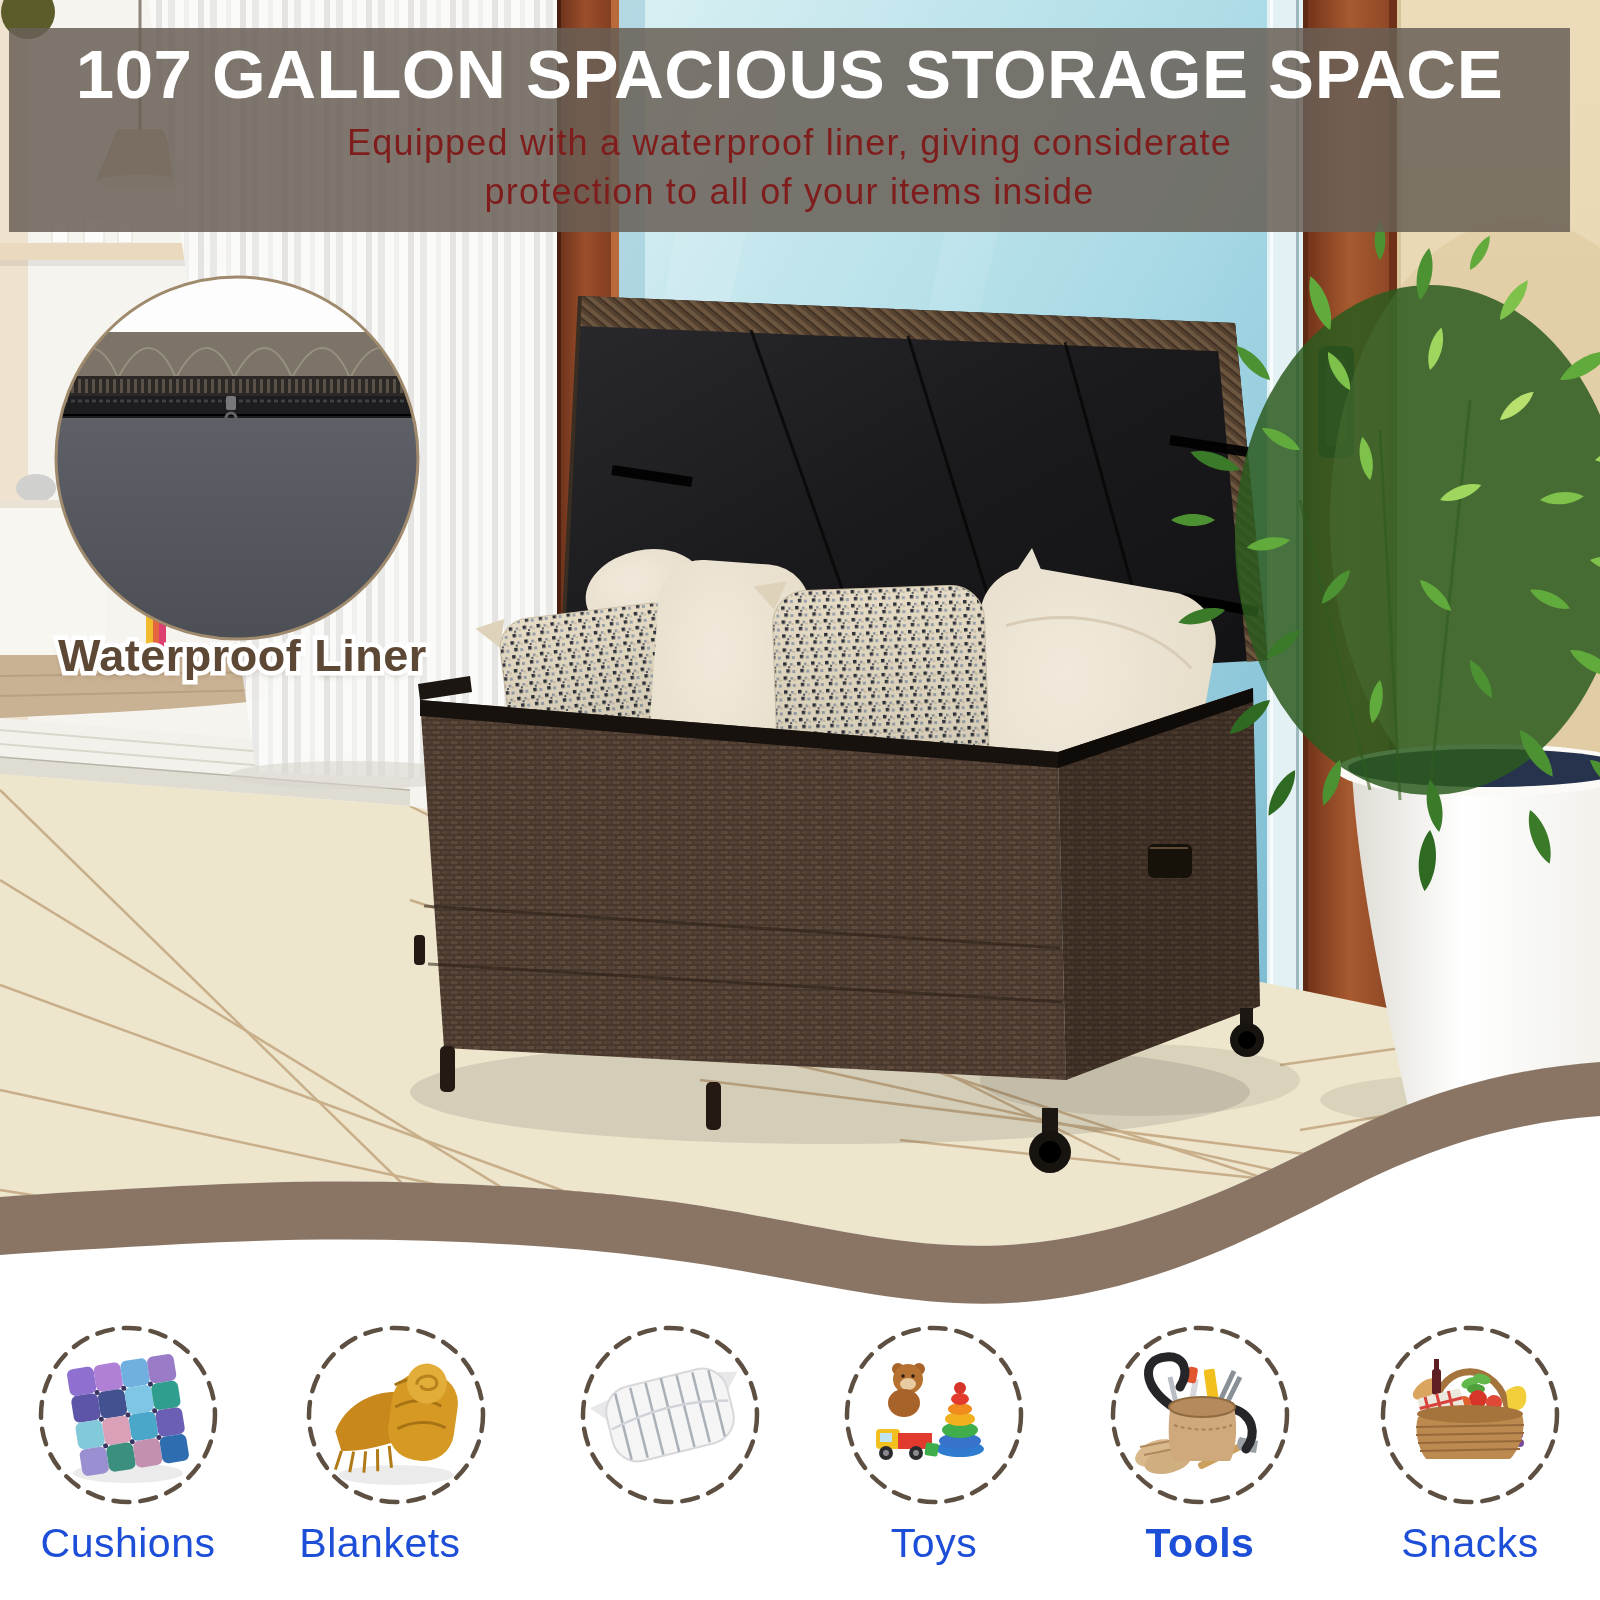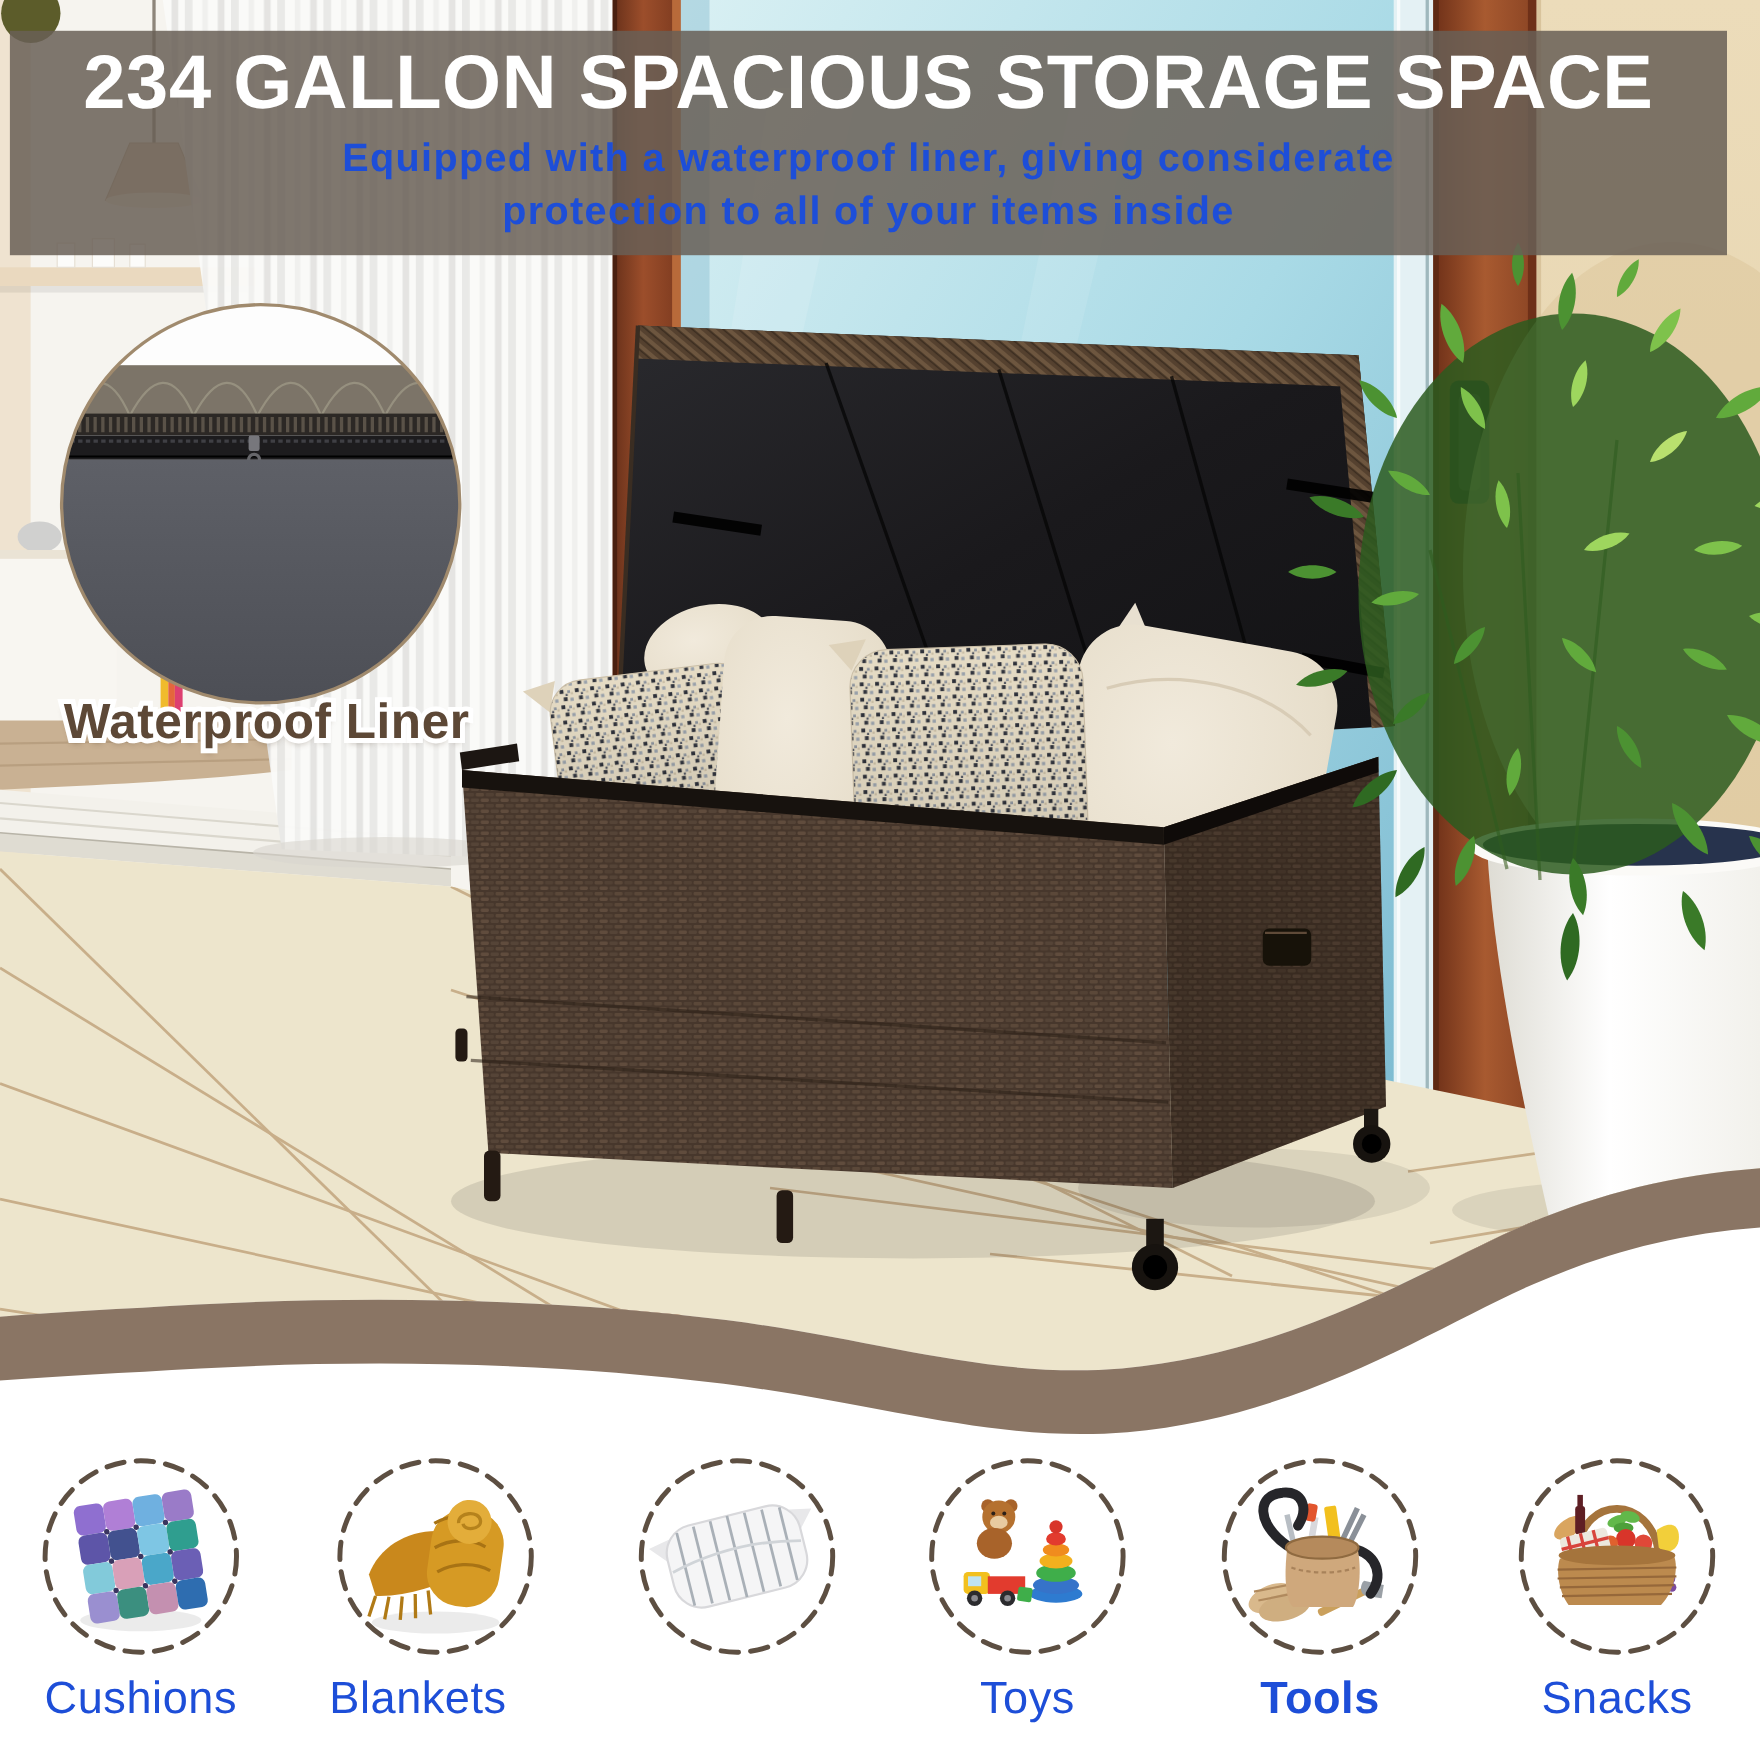--- a/index.html
+++ b/index.html
@@ -4,21 +4,21 @@
 <style>
   html,body{margin:0;padding:0;background:#ffffff;}
   .poster{position:relative;width:1600px;height:1600px;overflow:hidden;background:#ffffff;
           font-family:"Liberation Sans",sans-serif;}
   svg.scene{position:absolute;left:0;top:0;z-index:1;}
   .banner{position:absolute;left:9px;top:28px;width:1561px;height:204px;
           background:rgba(104,95,86,0.85);z-index:5;display:flex;flex-direction:column;
           align-items:center;padding-top:10px;box-sizing:border-box;}
   .banner .title{font-size:69px;font-weight:800;letter-spacing:.5px;color:#ffffff;
           line-height:1.08;white-space:nowrap;}
-  .banner .subtitle{font-size:36px;font-weight:700;color:#1d4ed8;letter-spacing:1.2px;
+  .banner .subtitle{font-size:36px;font-weight:400;color:#7f1d1d;letter-spacing:1.2px;
           line-height:49px;white-space:nowrap;}
   .banner .subtitle.first{margin-top:5px;}
   .inset-label{position:absolute;left:58px;top:630px;width:360px;height:64px;z-index:4;
           text-align:center;font-weight:800;font-size:45px;letter-spacing:.5px;}
   .inset-label span{position:absolute;left:0;right:0;top:0;white-space:nowrap;}
   .inset-label .outline{color:#ffffff;-webkit-text-stroke:9px #ffffff;
           text-shadow:0 4px 6px rgba(70,50,30,.35);}
   .inset-label .fill{color:#5d4836;}
   .feat-label{position:absolute;top:1520px;width:220px;text-align:center;font-size:41px;
           font-weight:500;color:#1d4ed8;letter-spacing:.5px;z-index:6;}
@@ -522,21 +522,21 @@
               <path d="M-52,28 L52,26"></path>
               <path d="M-50,36 L50,34"></path>
             </g>
         <ellipse cx="0" cy="-1" rx="53" ry="9" fill="#a5743c"></ellipse>
       </g>
     </g>
   </g>
 </svg>
 
 <div class="banner">
-  <div class="title">234 GALLON SPACIOUS STORAGE SPACE</div>
+  <div class="title">107 GALLON SPACIOUS STORAGE SPACE</div>
   <div class="subtitle first">Equipped with a waterproof liner, giving considerate</div>
   <div class="subtitle">protection to all of your items inside</div>
 </div>
 
 <div class="inset-label">
   <span class="outline">Waterproof Liner</span>
   <span class="fill">Waterproof Liner</span>
 </div>
 
 <div class="feat-label fl-0">Cushions</div>

